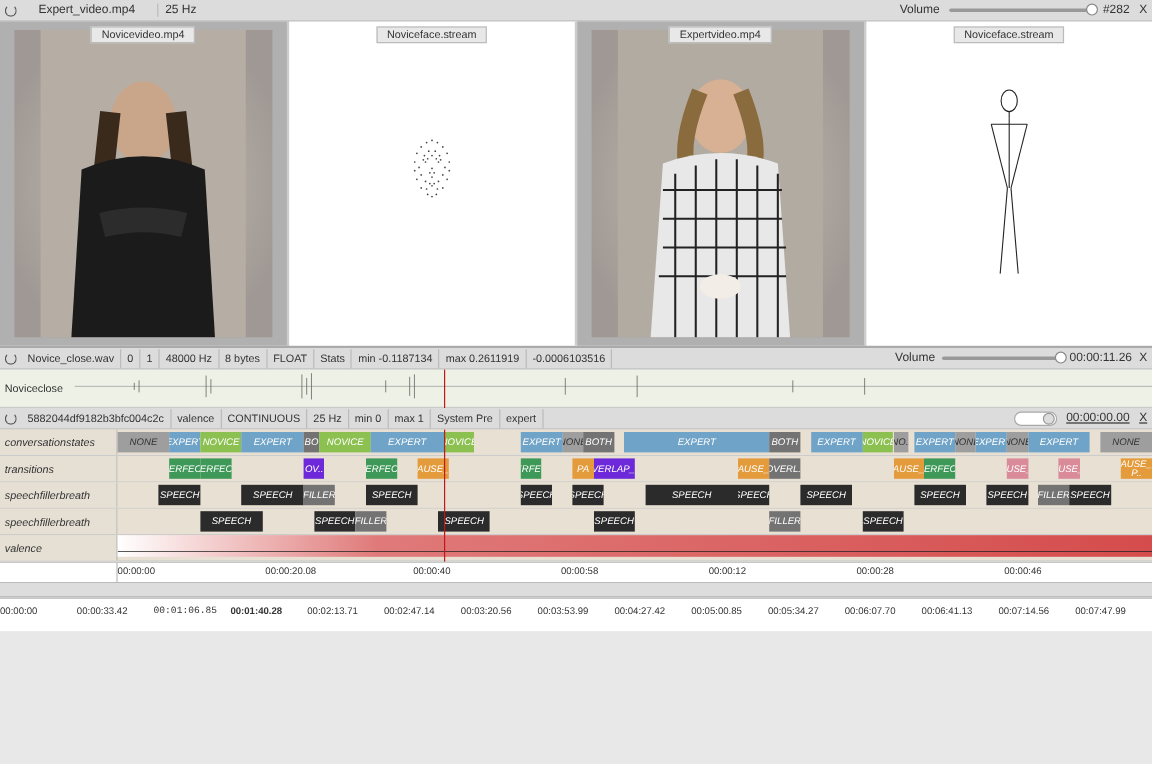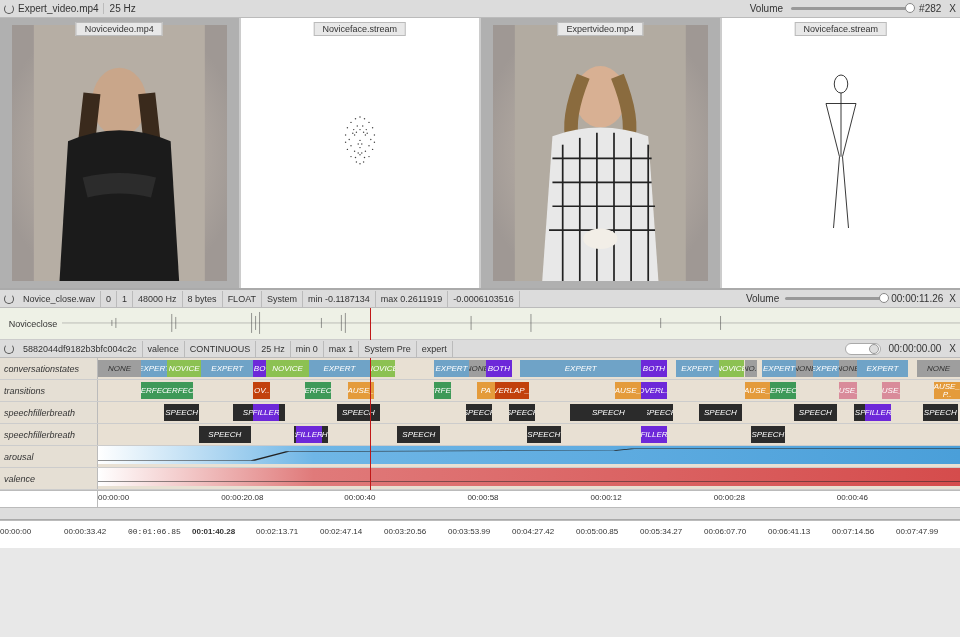--- a/index.html
+++ b/index.html
@@ -1,56 +1,56 @@
 <!DOCTYPE html>
 <html><head>
 <meta charset="utf-8">
 <style>
 * { box-sizing: border-box; margin: 0; padding: 0; }
 body { font-family: Arial, sans-serif; font-size: 10px; background: #e8e8e8; width: 960px; height: 637px; overflow: hidden; color: #333; }
 .topbar { height: 18px; background: #dcdcdc; display: flex; align-items: center; padding: 0 4px; border-bottom: 1px solid #bbb; }
-.titlebar-left { display: flex; align-items: center; gap: 4px; }
+.titlebar-left { display: flex; align-items: center; gap: 18px; }
 .titlebar-right { margin-left: auto; display: flex; align-items: center; gap: 8px; }
 .refresh-icon { width: 10px; height: 10px; border: 1.2px solid #555; border-radius: 50%; border-top-color: transparent; display: inline-block; }
 .slider { position: relative; width: 120px; height: 3px; background: #999; border-radius: 2px; }
 .slider .knob { position: absolute; top: -4px; right: -4px; width: 10px; height: 10px; border-radius: 50%; background: #fff; border: 1px solid #888; }
 .panels { height: 272px; display: flex; border-bottom: 2px solid #aaa; }
 .panel { flex: 1; position: relative; background: #b0b0b0; border-right: 2px solid #ccc; display: flex; align-items: center; justify-content: center; }
 .panel:last-child { border-right: none; background: #fff; }
 .panel-label { position: absolute; top: 4px; left: 50%; transform: translateX(-50%); background: #e8e8e8; border: 1px solid #bbb; padding: 1px 8px; font-size: 9px; white-space: nowrap; }
 .photo-placeholder { width: 90%; height: 95%; background: radial-gradient(ellipse at center, #cbc0b4 0%, #9f9894 80%); display: flex; align-items: center; justify-content: center; color: #666; }
 .facecloud { width: 90px; height: 110px; }
 .skel { width: 60px; height: 200px; }
 
 .audio-header { height: 18px; background: #dcdcdc; display: flex; align-items: center; padding: 0 4px; border-bottom: 1px solid #bbb; gap: 0; }
 .audio-header .chip, .anno-header .chip { padding: 0 5px; border-right: 1px solid #bbb; line-height: 16px; height: 16px; font-size: 9px; }
 .audio-header .vol { margin-left: auto; display: flex; align-items: center; gap: 6px; }
-.waveforms { background: #eef1e6; text-align: center; }
+.waveforms { background: #eef1e6; }
 .wave-row { height: 32px; border-bottom: 1px solid #ccc; display: flex; align-items: center; }
 .wave-row .wl { width: 62px; padding-left: 4px; font-size: 9px; background: #eef1e6; }
 .wave-row .wv { flex: 1; position: relative; overflow: hidden; }
 .wave-row .wv svg { width: 100%; height: 100%; }
 
 .anno-header { height: 18px; background: #dcdcdc; display: flex; align-items: center; padding: 0 4px; border-bottom: 1px solid #bbb; }
-.anno-header .right { margin-left: auto; display: flex; gap: 8px; }
+.anno-header .right { margin-left: auto; display: flex; gap: 8px; text-decoration: underline; }
 .toggle { width: 36px; height: 12px; border: 1px solid #aaa; border-radius: 6px; background: #fff; position: relative; }
 .toggle .k { width: 10px; height: 10px; border-radius: 50%; background: #ddd; border: 1px solid #999; position: absolute; right: 1px; top: 0px; }
 
 .tracks { background: #e8e0d3; position: relative; font-style: italic; }
 .track { display: flex; align-items: stretch; border-bottom: 1px solid #ccc; height: 22px; }
 .track .tl { width: 98px; background: #e5dfd4; border-right: 1px solid #bbb; padding: 2px 4px; font-size: 9px; display: flex; align-items: center; }
 .track .tc { flex: 1; position: relative; background: #e8e0d3; }
 .seg { position: absolute; top: 2px; bottom: 2px; color: #fff; font-size: 8px; display: flex; align-items: center; justify-content: center; overflow: hidden; padding: 0 2px; text-align: center; line-height: 8px; }
 .seg.gray { background: #9e9e9e; color: #333; }
 .seg.blue { background: #6fa3c7; }
-.seg.darkblue { background: #c2410c; }
+.seg.darkblue { background: #6d28d9; }
 .seg.green { background: #8cc152; }
 .seg.dgreen { background: #3e9958; }
-.seg.red { background: #6d28d9; }
-.seg.black { background: #2b2b2b; margin-left: 32px; }
+.seg.red { background: #737373; }
+.seg.black { background: #2b2b2b; }
 .seg.orange { background: #e49b3b; color: #fff; }
 .seg.pink { background: #d98b9a; }
 
 .aro-track .tc { background: linear-gradient(to right, #fff 0%, #6fb6e6 25%, #4a9fd9 100%); height: 18px; }
 .val-track .tc { background: linear-gradient(to right, #fff 0%, #e07a7a 25%, #d54c4c 100%); height: 18px; }
 .aro-track .line, .val-track .line { position: absolute; top: 0; left: 0; width: 100%; height: 100%; }
 
 .playhead { position: absolute; top: 0; bottom: 0; width: 1.5px; background: #c01818; left: 38.5%; z-index: 50; }
 
 .ruler { height: 18px; background: #fff; display: flex; border-top: 1px solid #bbb; border-bottom: 1px solid #bbb; position: relative; }
@@ -191,21 +191,21 @@
 </div>
 
 <div class="audio-header">
   <span class="refresh-icon" style="margin-right:4px;"></span>
   <span class="chip">Novice_close.wav</span>
   <span class="chip">0</span>
   <span class="chip">1</span>
   <span class="chip">48000 Hz</span>
   <span class="chip">8 bytes</span>
   <span class="chip">FLOAT</span>
-  <span class="chip">System</span>
+  <span class="chip">Stats</span>
   <span class="chip">min -0.1187134</span>
   <span class="chip">max 0.2611919</span>
   <span class="chip">-0.0006103516</span>
   <div class="vol">
     <span>Volume</span>
     <div class="slider" style="width:100px;">
         <div class="knob"></div>
       </div>
     <span>00:00:11.26</span>
     <span style="cursor:pointer;">X</span>
@@ -331,28 +331,20 @@
       <div class="tc">
         <div class="seg black" style="left: 8%; width: 6%;">SPEECH</div>
         <div class="seg black" style="left: 19%; width: 4%;">SPEECH</div>
         <div class="seg red" style="left: 23%; width: 3%;">FILLER</div>
         <div class="seg black" style="left: 31%; width: 5%;">SPEECH</div>
         <div class="seg black" style="left: 46%; width: 4%;">SPEECH</div>
         <div class="seg red" style="left: 63%; width: 3%;">FILLER</div>
         <div class="seg black" style="left: 72%; width: 4%;">SPEECH</div>
       </div>
     </div>
-    <div class="track aro-track">
-      <div class="tl">arousal</div>
-      <div class="tc">
-        <svg class="line" viewBox="0 0 100 20" preserveAspectRatio="none">
-          <path d="M0 16 L18 16 L22 6 L60 5 L62 3 L100 3" stroke="#222" stroke-width="0.6" fill="none"></path>
-        </svg>
-      </div>
-    </div>
     <div class="track val-track">
       <div class="tl">valence</div>
       <div class="tc">
         <svg class="line" viewBox="0 0 100 20" preserveAspectRatio="none">
           <path d="M0 15 L100 15" stroke="#222" stroke-width="0.6" fill="none"></path>
         </svg>
       </div>
     </div>
   </div>
 

